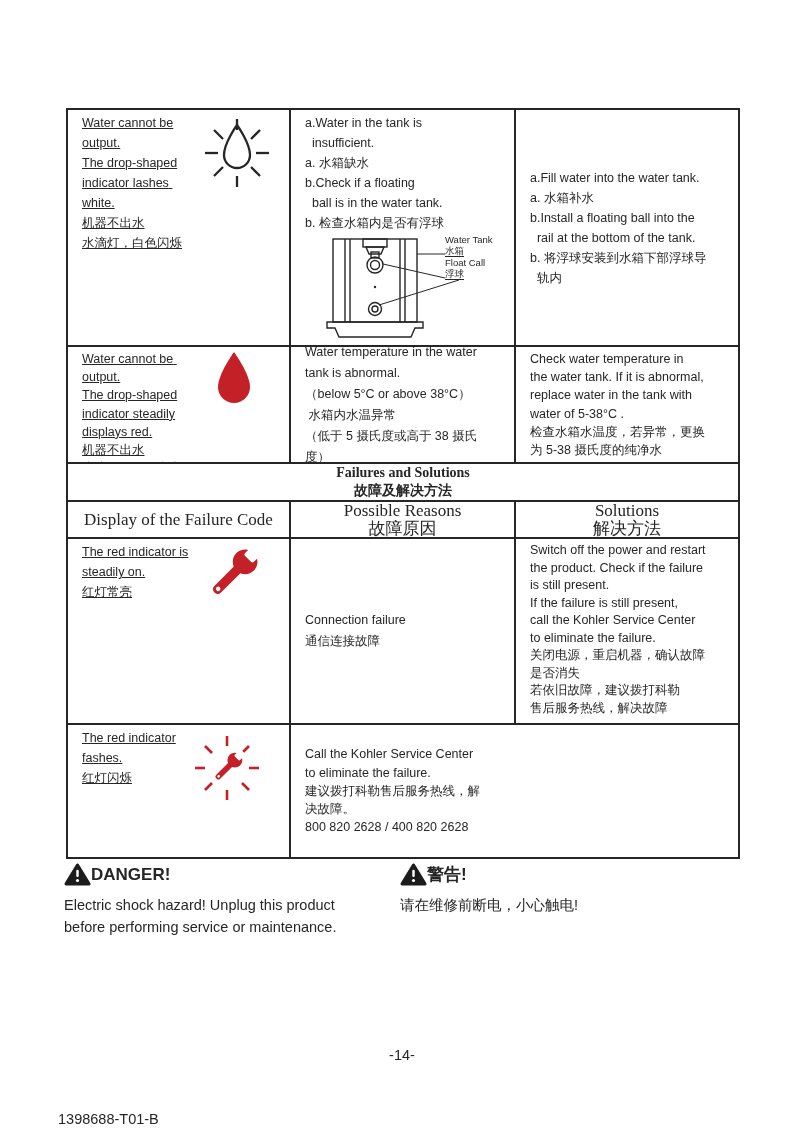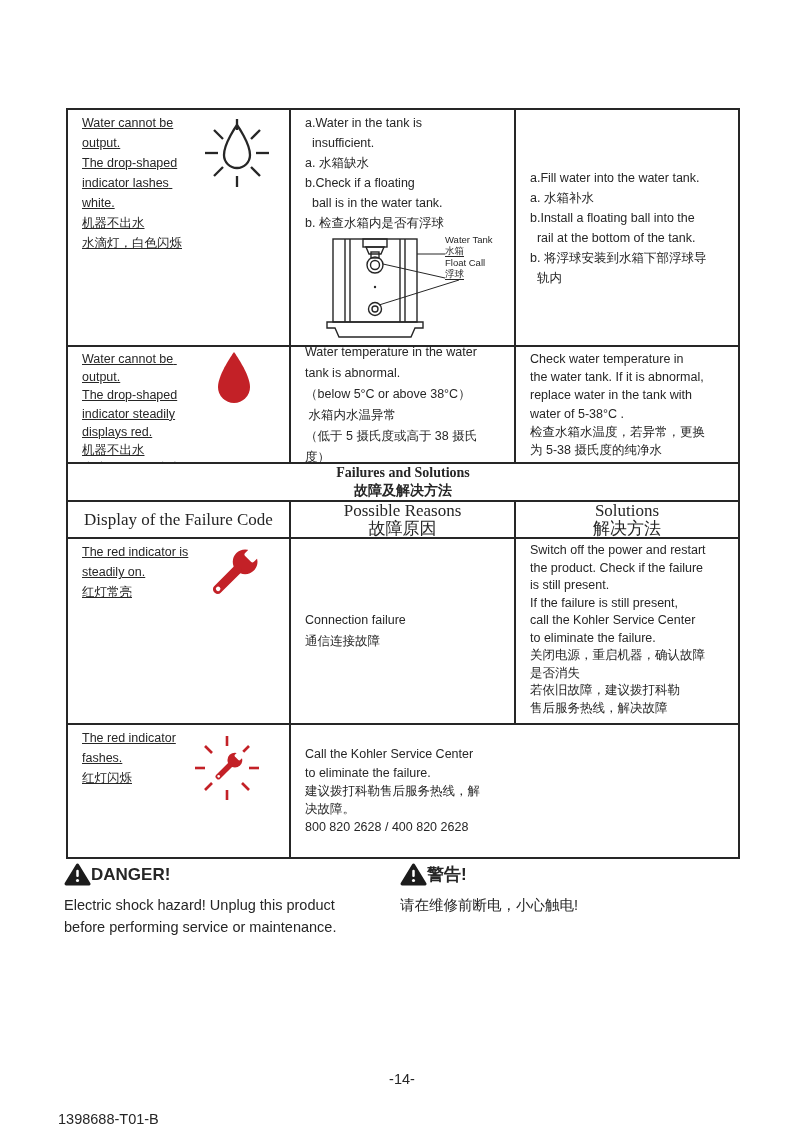--- a/index.html
+++ b/index.html
@@ -42,21 +42,21 @@
   .red-s { stroke:var(--red,#c32127); fill:none; }
   .diagram { position:relative; width:200px; height:108px; margin:1px 0 0 14px; }
   .dlabels { position:absolute; left:126px; top:0; font-size:9.5px; line-height:11px; }
   .dlabels span { display:block; white-space:nowrap; }
   .dlabels .u { border-bottom:1px solid var(--ink,#262626); width:max-content; }
   .notice { position:absolute; width:335px; }
   .notice-head { display:flex; align-items:center; gap:0; }
   .notice-title { font-weight:bold; font-size:17px; }
   .notice-body { margin-top:7px; font-size:14.5px; line-height:22px; white-space:pre-wrap; }
   .footer-left { position:absolute; left:58px; top:1071px; font-size:14.5px;margin-top:40px; }
-  .footer-center { position:absolute; left:0; top:1071px; width:804px; text-align:center; font-size:14.5px; }
+  .footer-center { position:absolute; left:0; top:1047px; width:804px; text-align:center; font-size:14.5px; }
 </style>
 </head>
 <body>
 
 <div class="tbl">
 
   <div class="cell hflex">
     <div class="txt lh20">Water cannot be
 output.
 The drop-shaped

